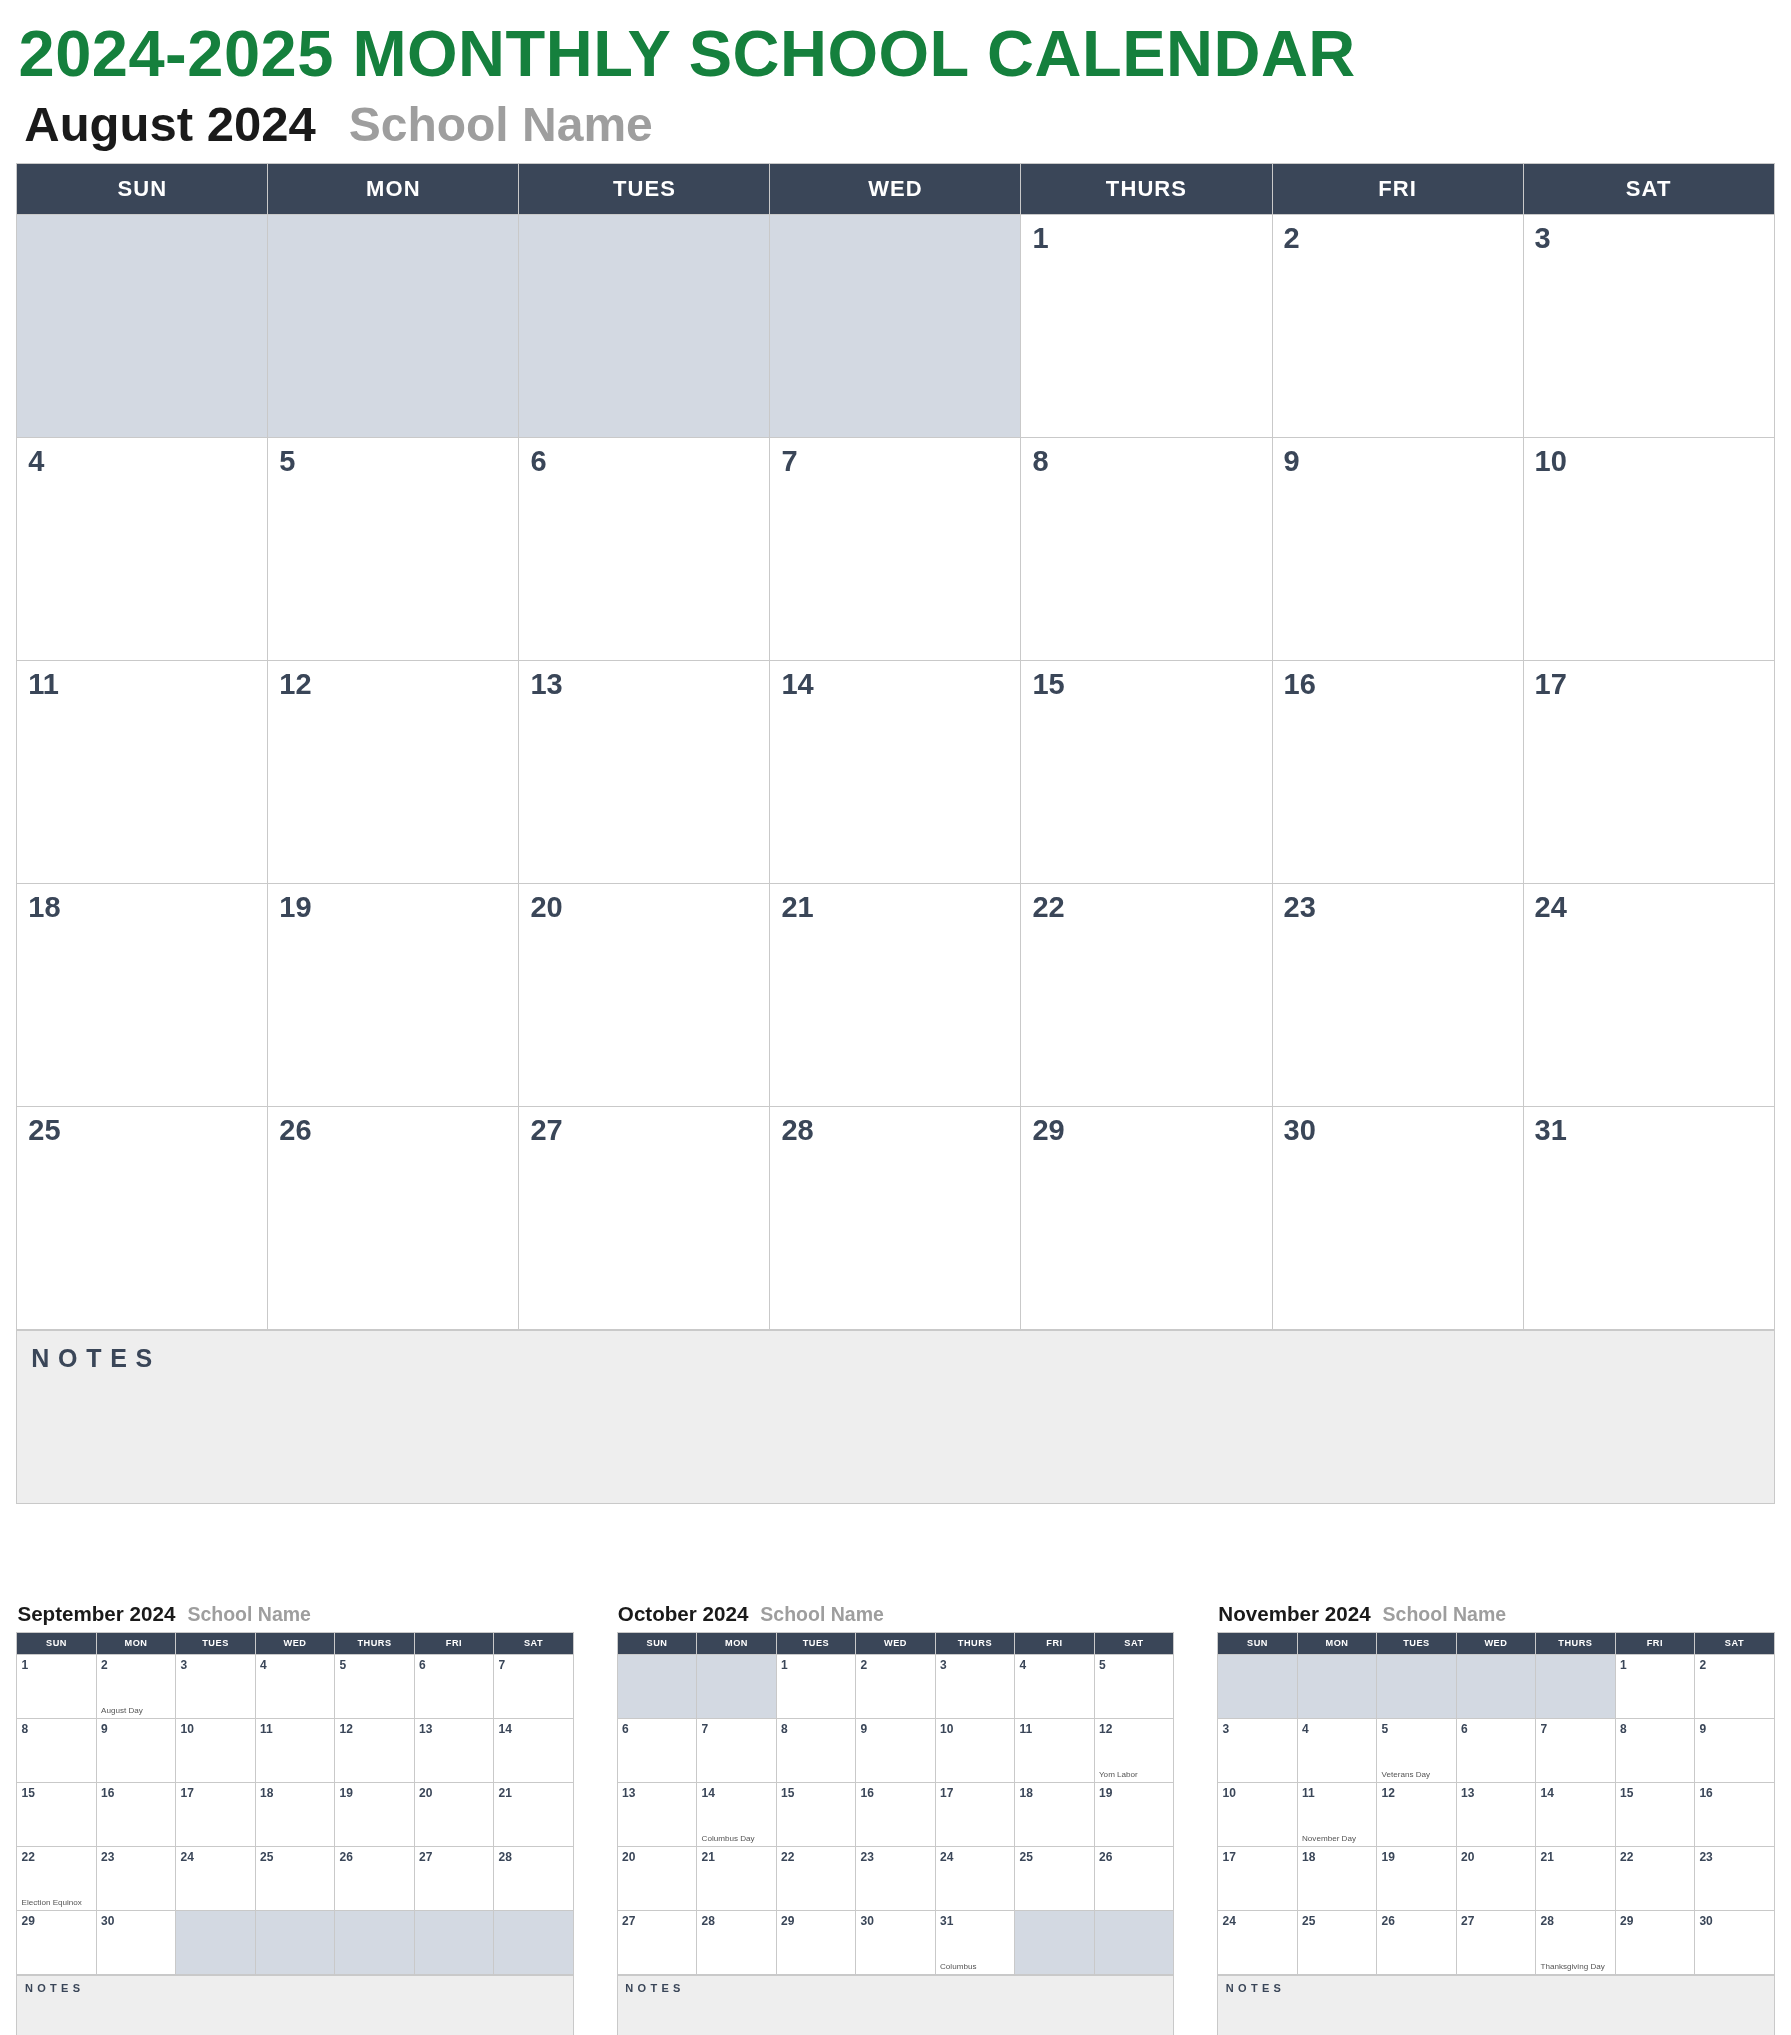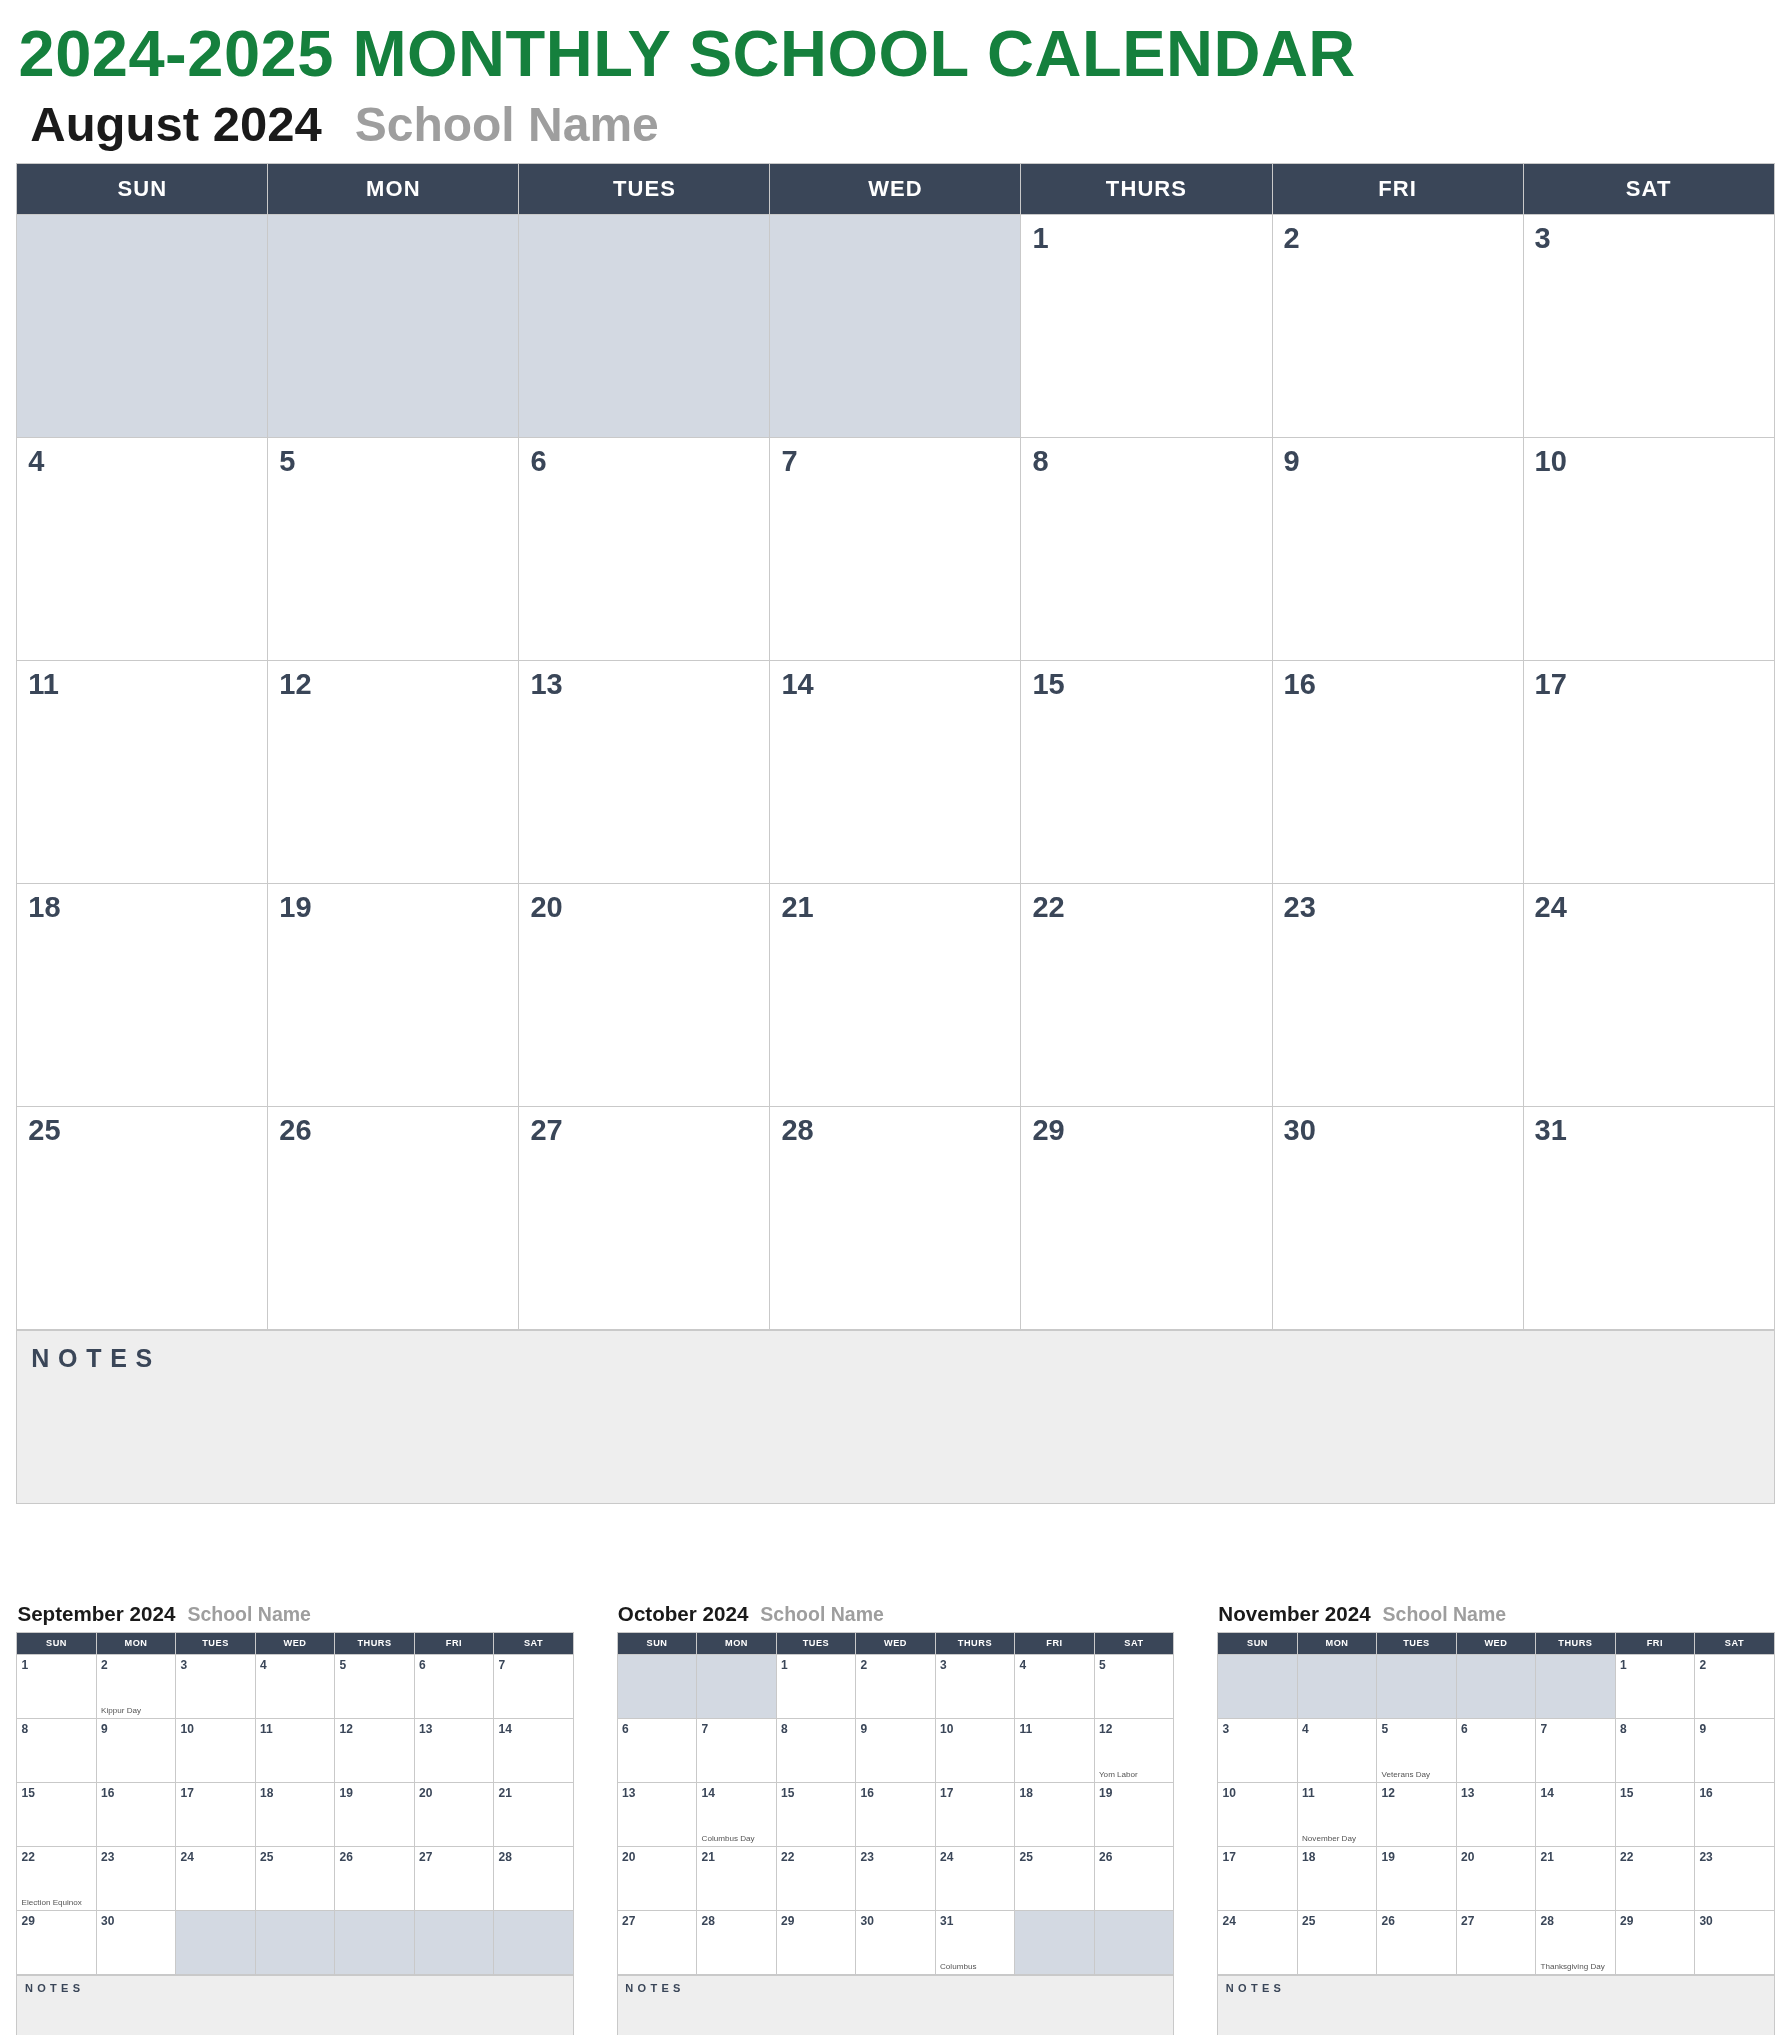--- a/index.html
+++ b/index.html
@@ -15,21 +15,21 @@
     font-weight: 700;
     color: #15803d;
     letter-spacing: 0.5px;
     margin: 0 0 4.3px 2.2px;
     font-family: "Century Gothic", "Futura", "Helvetica Neue", Arial, sans-serif;
   }
   .month-header {
     display: flex;
     align-items: baseline;
     gap: 33px;
-    margin: 0 0 11px 14px;
+    margin: 0 0 11px 8px;
     text-align: center;
   }
   .month-label {
     font-size: 49px;
     font-weight: 700;
     color: #1a1a1a;
     font-family: "Century Gothic", "Futura", "Helvetica Neue", Arial, sans-serif;
   }
   .school-name {
     font-size: 48px;
@@ -318,21 +318,21 @@
             <th>SAT</th>
           </tr>
         </thead>
         <tbody>
           <tr>
             <td>
               <div class="dn">1</div>
             </td>
             <td>
               <div class="dn">2</div>
-              <div class="ev">Kippur Day</div>
+              <div class="ev">August Day</div>
             </td>
             <td>
               <div class="dn">3</div>
             </td>
             <td>
               <div class="dn">4</div>
             </td>
             <td>
               <div class="dn">5</div>
             </td>

